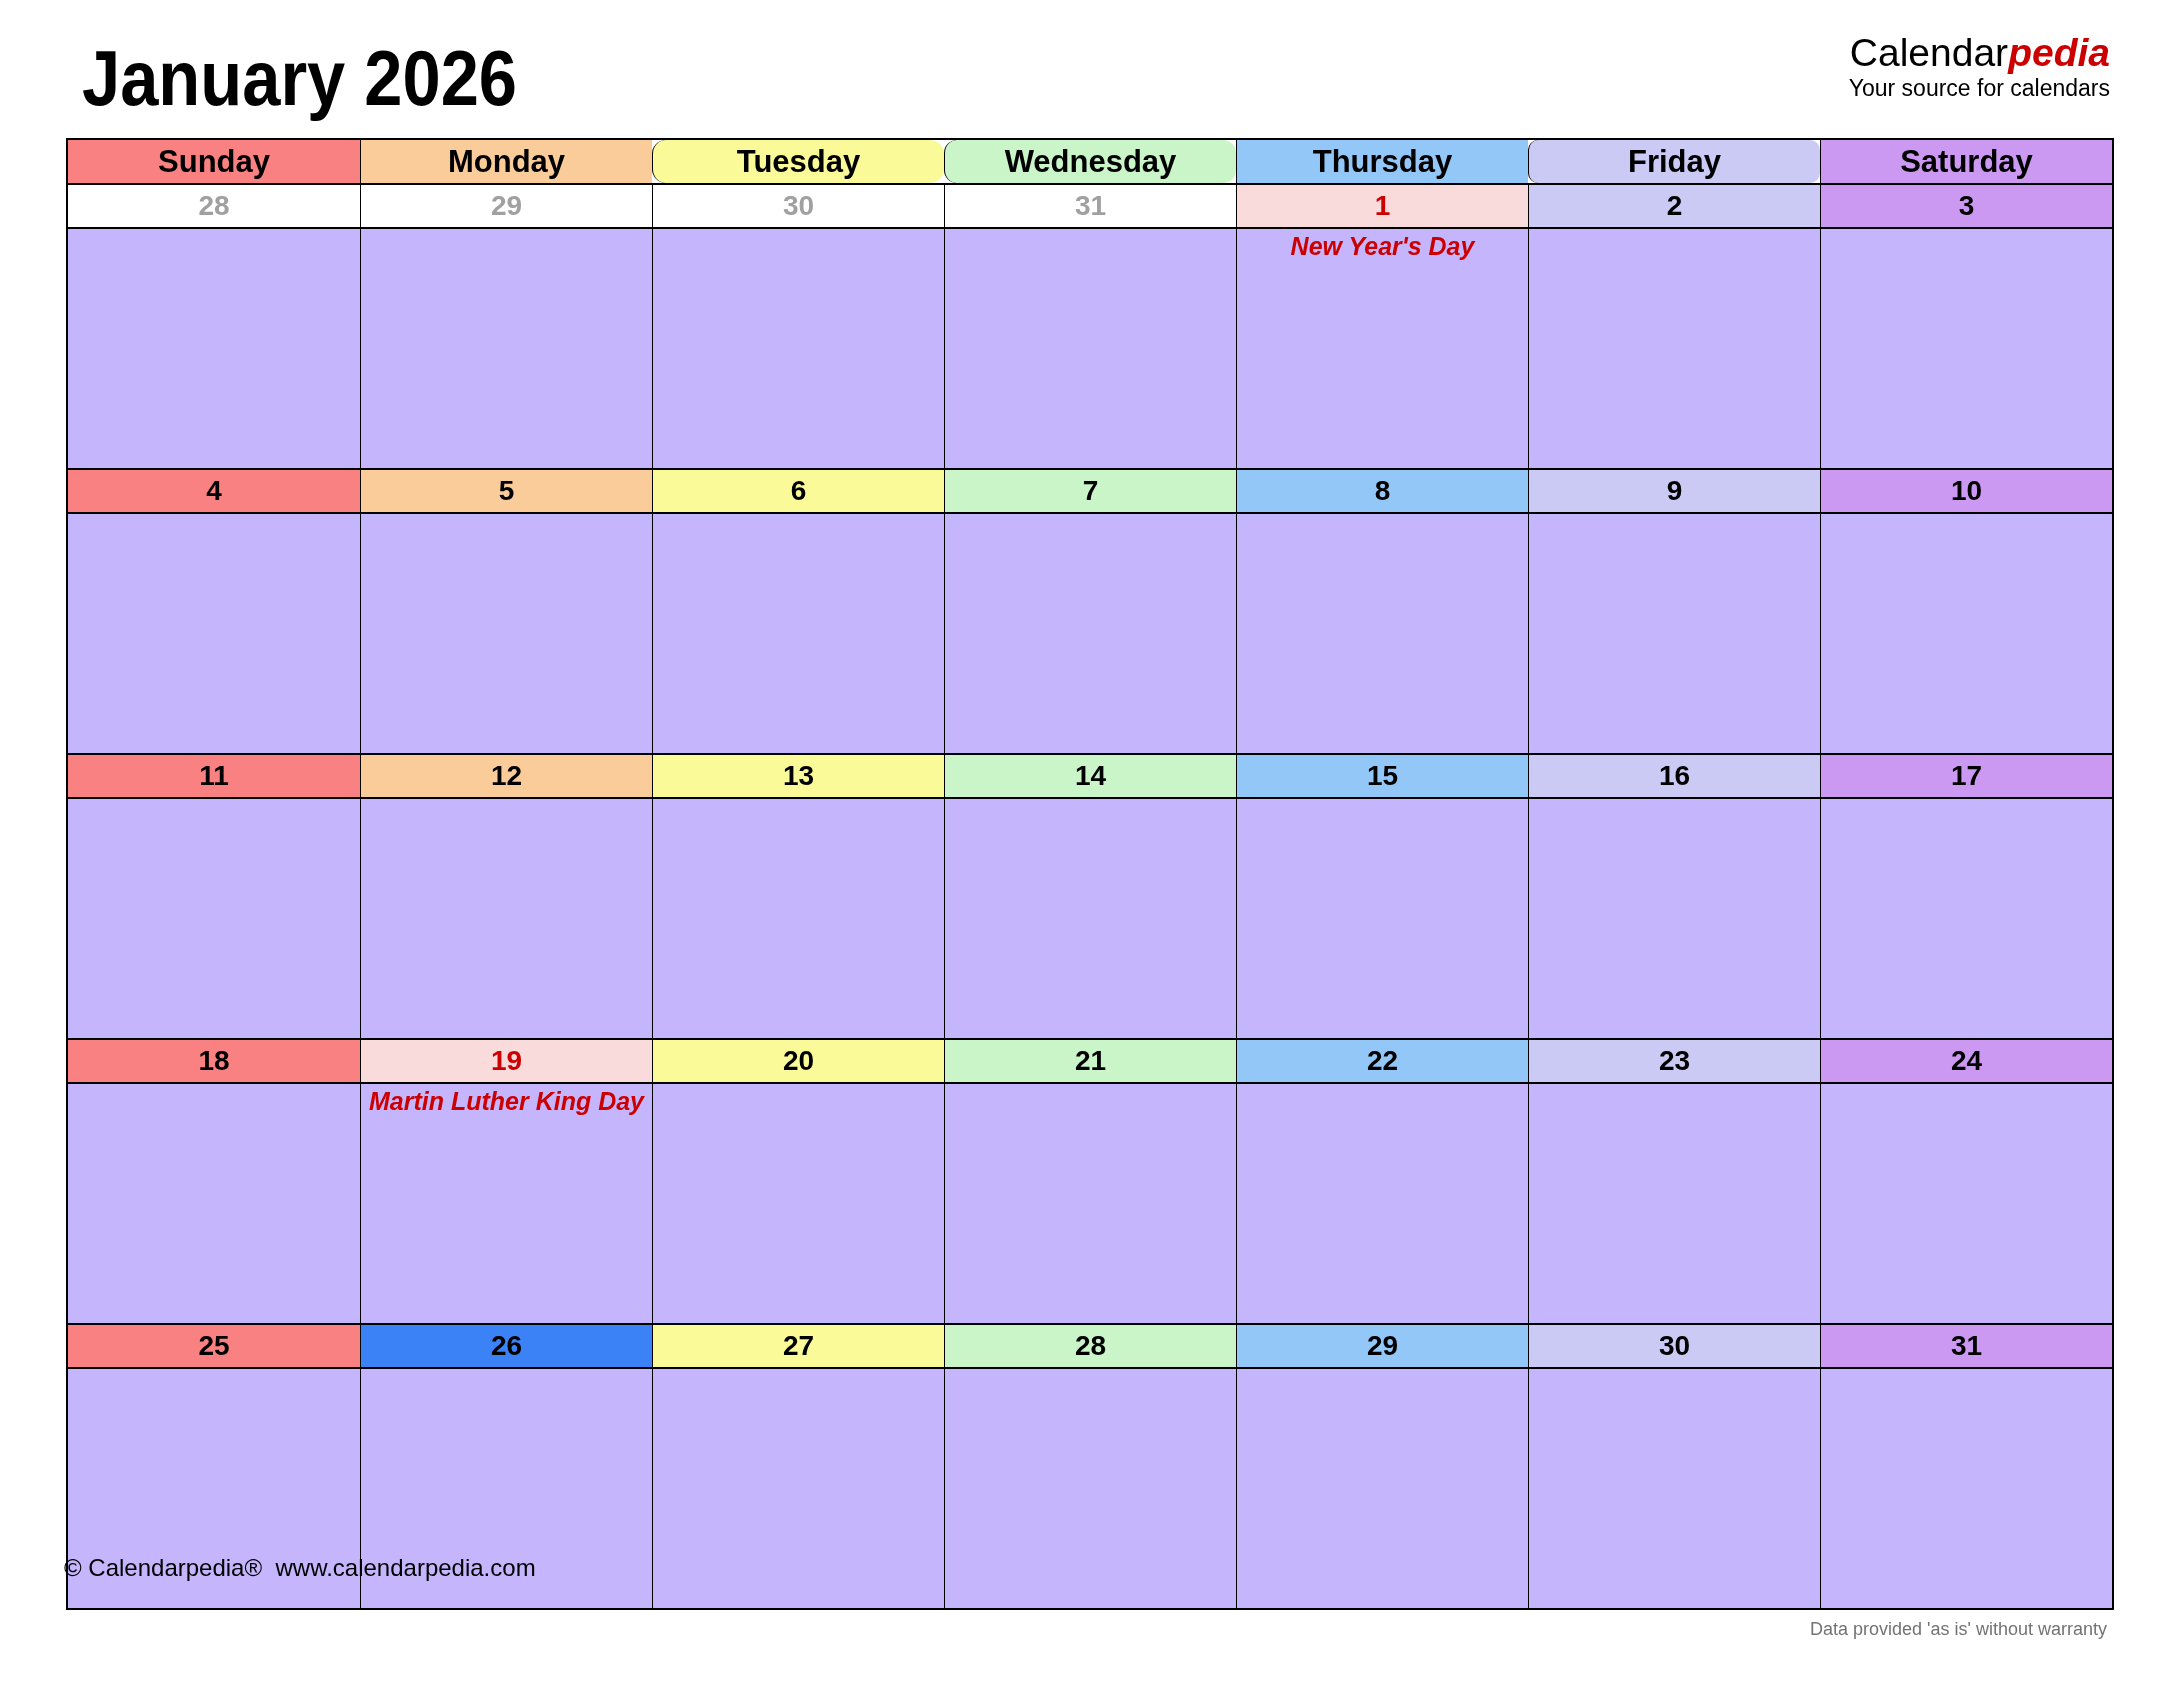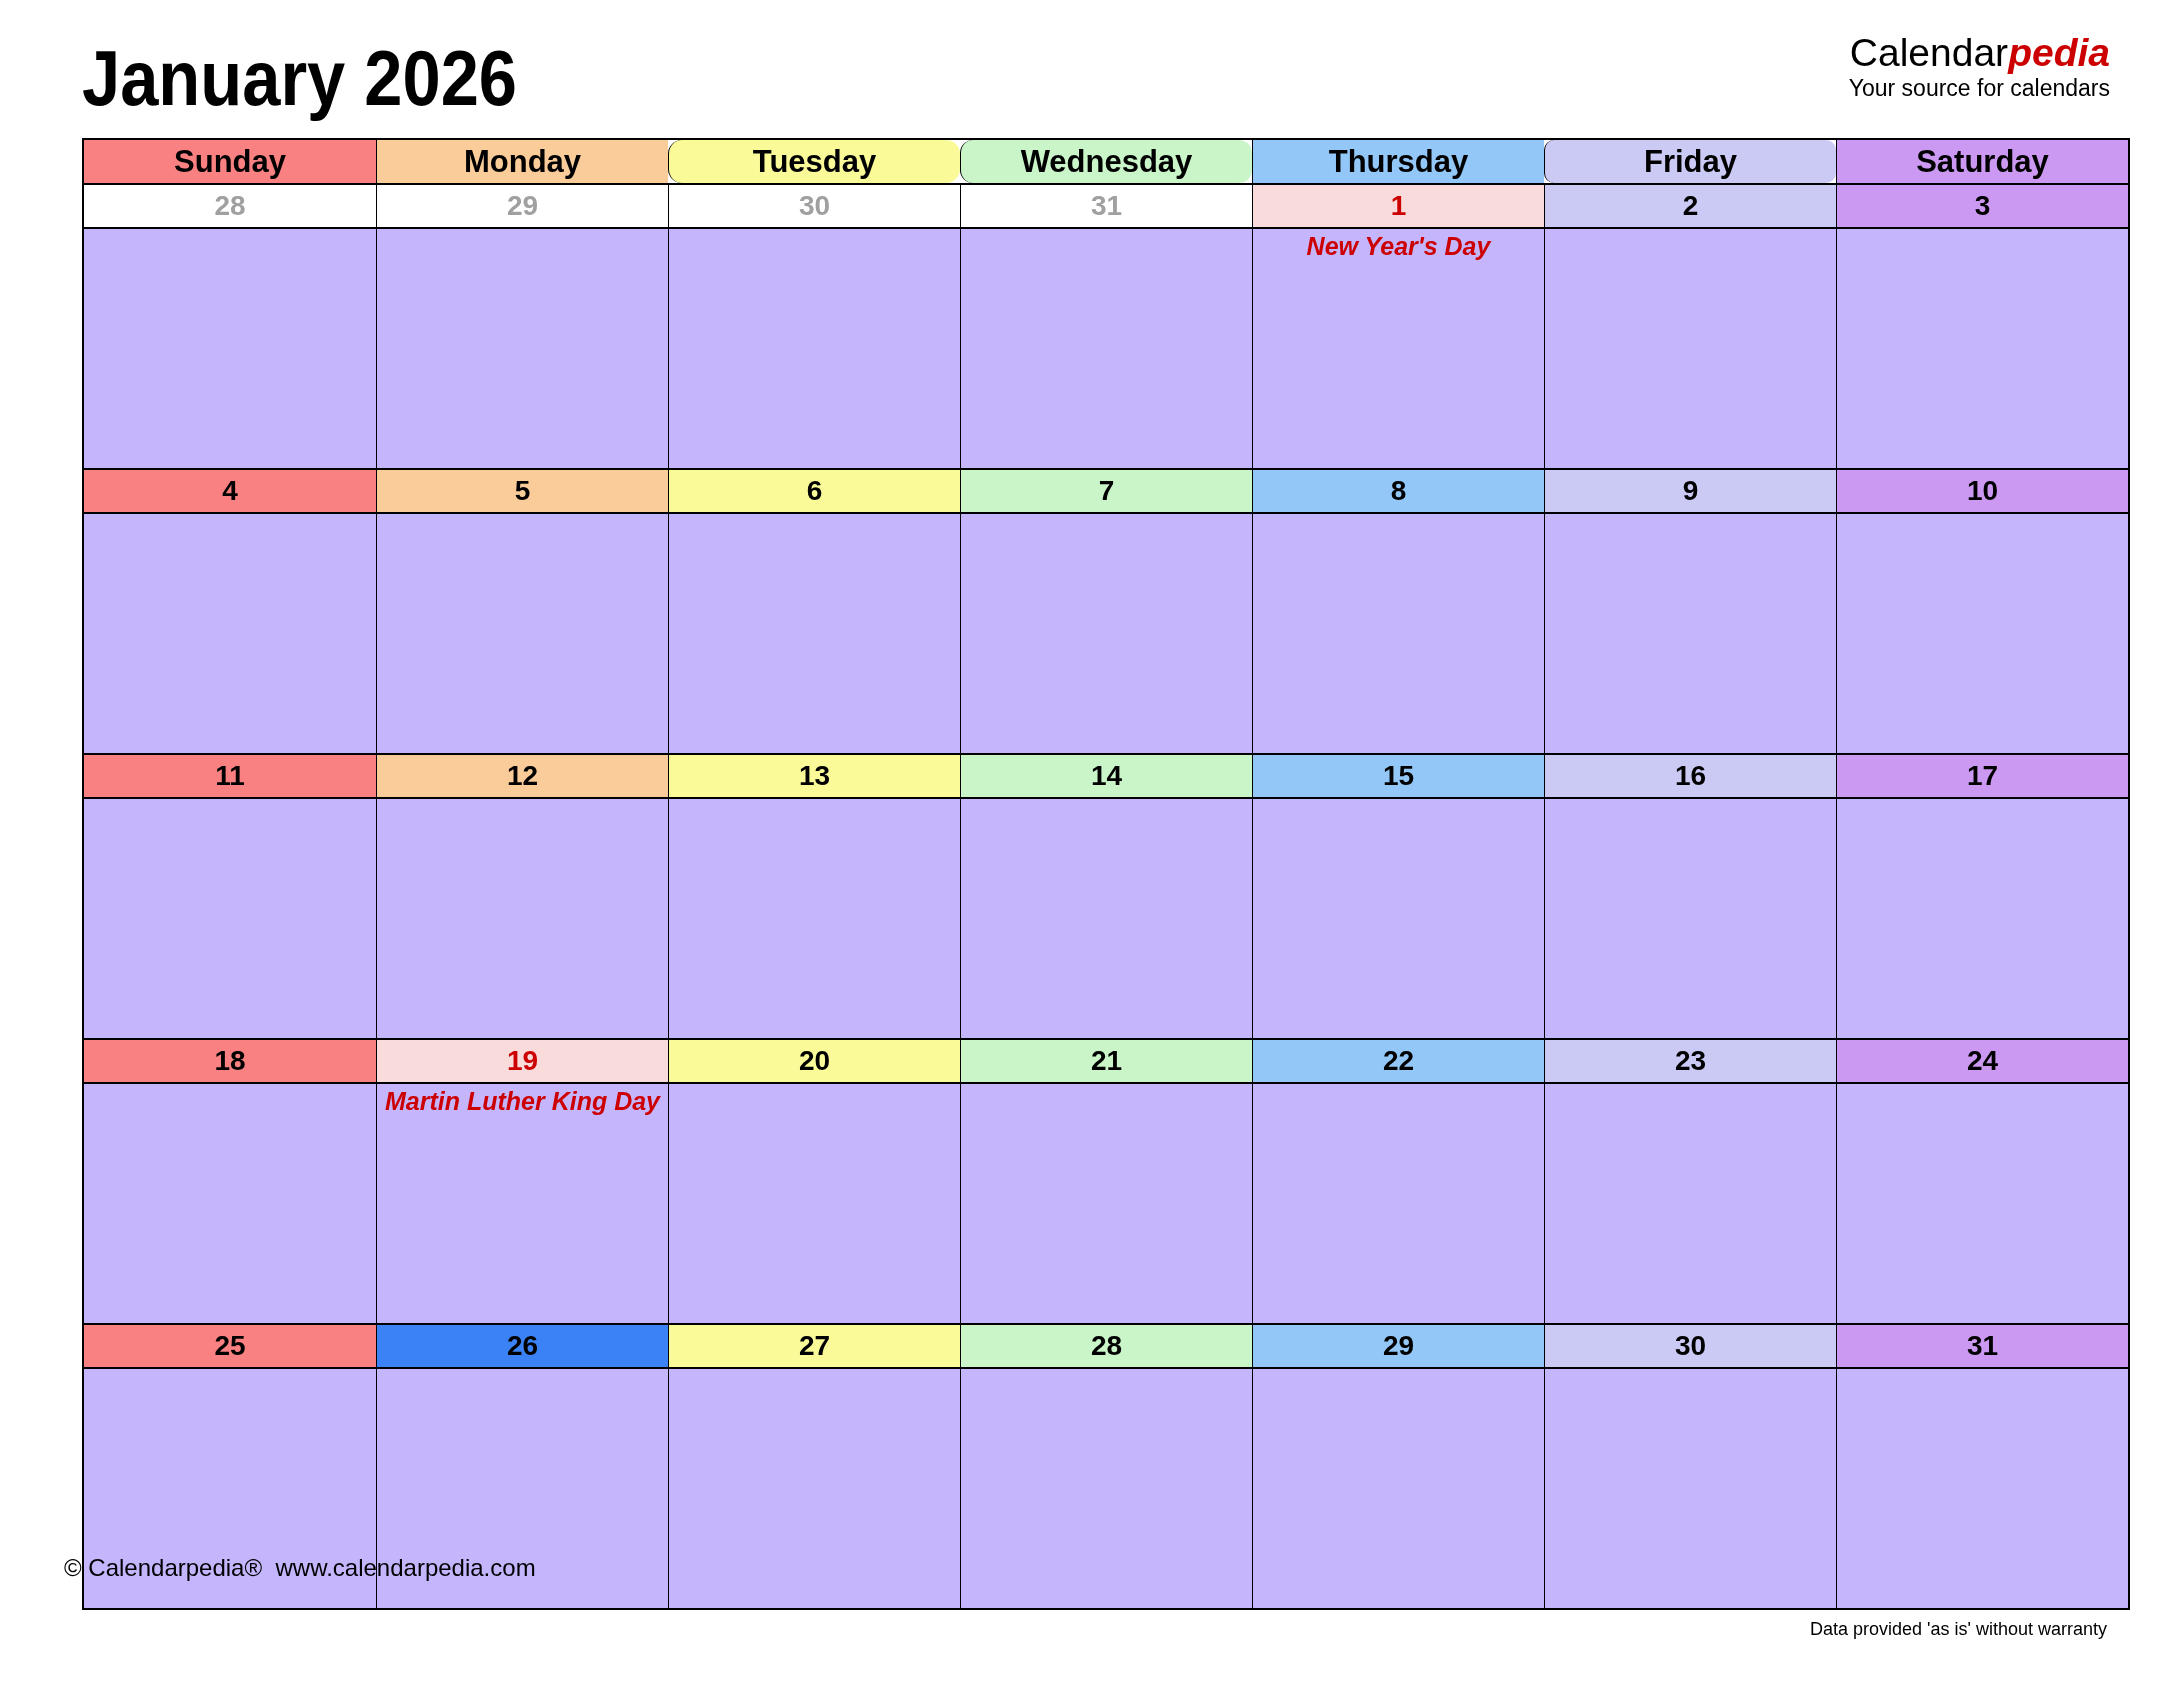--- a/index.html
+++ b/index.html
@@ -17,21 +17,21 @@
   
   .logo{
     position:absolute;right:71px;top:32px;text-align:right;line-height:1.08;
   }
   .logo .brand{font-size:39px;letter-spacing:0px;white-space:nowrap;}
   .logo .brand .black{color:#000;}
   .logo .brand .red{color:#cc0000;font-weight:bold;font-style:italic;}
   .logo .tagline{font-size:23px;color:#000;white-space:nowrap;margin-top:1.7px;}
   
   .calendar{
-    position:absolute;left:82px;top:138px;width:2044px;
+    position:absolute;left:66px;top:138px;width:2044px;
     border:2.6px solid #000;background:#fff;
   }
   .wd-row{display:grid;grid-template-columns:repeat(7,1fr);height:43px;}
   .wd-cell{
     border-left:1.7px solid #000;font-weight:bold;font-size:31px;color:#000;
     text-align:center;line-height:43px;overflow:hidden;
   }
   .wd-cell:first-child{border-left:none;}
   .row{display:grid;grid-template-columns:repeat(7,1fr);border-top:2.6px solid #000;}
   .strip{height:42px;}
@@ -45,21 +45,21 @@
   .body-cell:first-child{border-left:none;}
   .event{
     font-weight:bold;font-size:25px;text-align:center;
     padding-top:2.6px;white-space:nowrap;
   }
   
   .footer-left{
     position:absolute;left:64px;top:1554px;font-size:24px;color:#000;white-space:pre;
   }
   .footer-right{
-    position:absolute;right:74px;top:1619px;font-size:18px;color:#000000;white-space:pre;
+    position:absolute;right:74px;top:1619px;font-size:18px;color:#737373;white-space:pre;
   }
 </style>
 </head>
 <body>
 
 <div class="page-title">January 2026</div>
 
 <div class="logo">
   <div class="brand"><span class="black">Calendar</span><span class="red">pedia</span></div>
   <div class="tagline">Your source for calendars</div>

